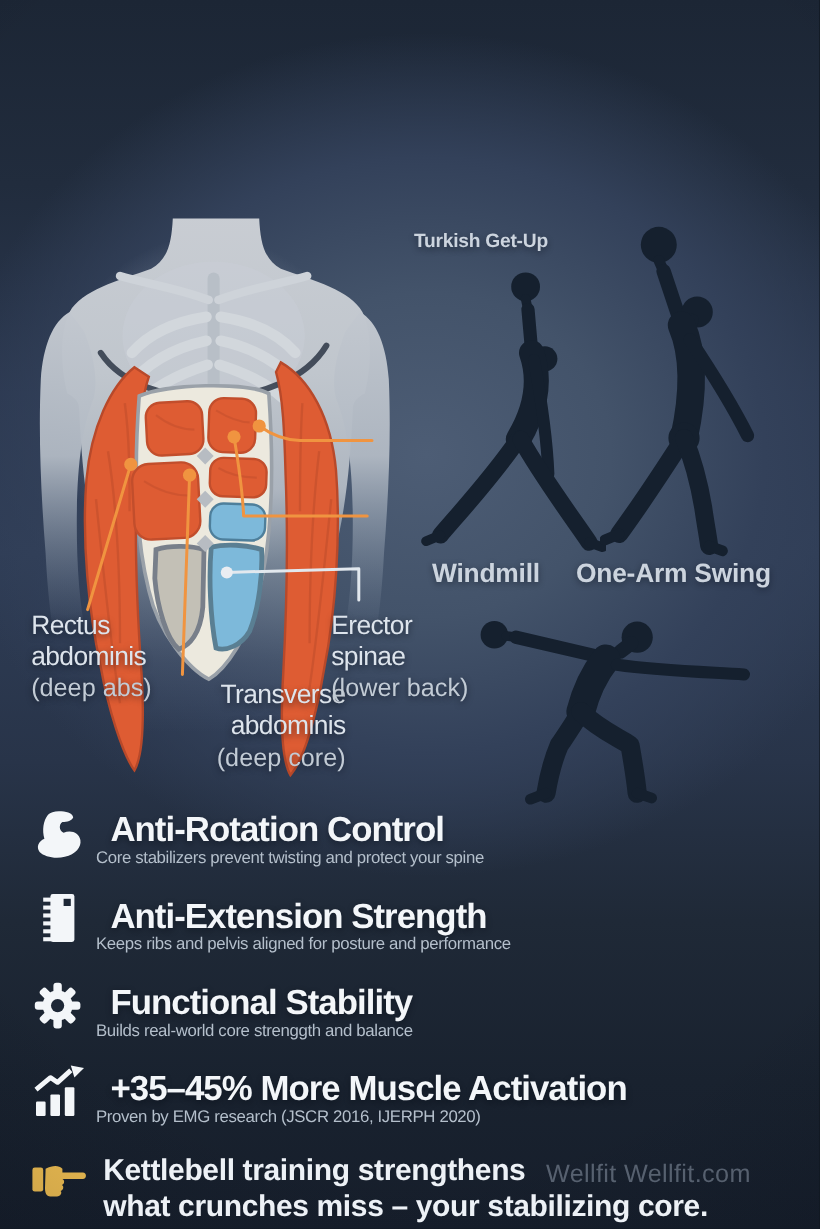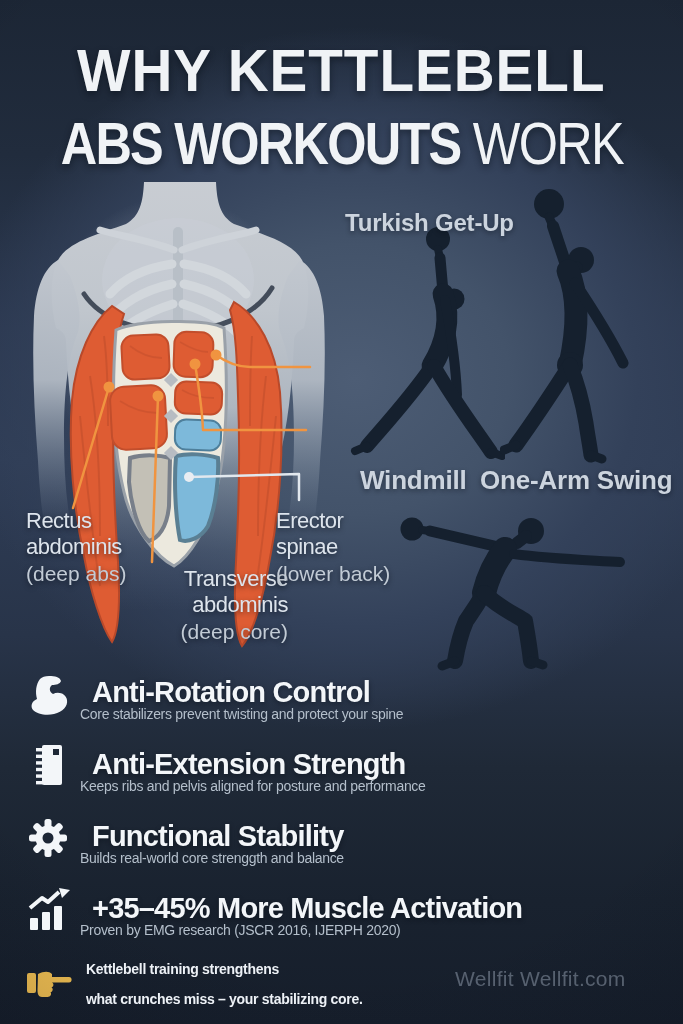--- a/index.html
+++ b/index.html
@@ -16,47 +16,43 @@
   }
   .torso-glow{
     position:absolute;left:6px;top:178px;width:336px;height:400px;
     background:radial-gradient(52% 48% at 50% 40%, rgba(206,214,223,0.52) 0%, rgba(206,214,223,0.22) 48%, rgba(206,214,223,0) 74%);
   }
   .title{position:absolute;top:42px;left:0;width:683px;text-align:center;color:#f0f3f6;
     font-weight:bold;line-height:58px;text-shadow:0 3px 8px rgba(5,10,18,0.45);z-index:5;}
   .title .l1{display:inline-block;font-size:59px;letter-spacing:1px;transform:scaleX(0.96);}
   .title .l2{display:inline-block;font-size:59px;letter-spacing:-2px;transform:scaleX(0.855);white-space:nowrap;}
   .title .light{font-weight:400;}
-  .exercise-label{position:absolute;color:#ccd4de;font-weight:bold;font-size:26px;letter-spacing:-0.2px;
+  .exercise-label{position:absolute;color:#ccd4de;font-weight:bold;font-size:22px;letter-spacing:-0.2px;
     text-shadow:0 2px 5px rgba(5,10,18,0.4);z-index:6;white-space:nowrap;}
   .muscle-label{position:absolute;z-index:7;text-shadow:0 2px 5px rgba(5,10,18,0.5);}
   .muscle-label .nm{color:#dde4ec;font-weight:normal;font-size:22px;line-height:26px;letter-spacing:-0.5px;}
   .muscle-label .sb{color:#c2cbd5;font-weight:400;font-size:21px;line-height:24px;white-space:nowrap;margin-top:2px;}
   svg{position:absolute;}
   .benefit-row{position:absolute;left:0;width:683px;z-index:6;}
   .benefit-icon{position:absolute;left:27px;}
   .benefit-title{position:absolute;left:92px;top:0;color:#f3f6f9;font-weight:bold;font-size:29px;
     letter-spacing:-0.8px;white-space:nowrap;text-shadow:0 2px 5px rgba(5,10,18,0.4);}
   .benefit-desc{position:absolute;left:80px;top:30px;color:#b4bfcb;font-size:14px;letter-spacing:-0.3px;white-space:nowrap;}
-  .footer-line{position:absolute;left:86px;color:#edf1f6;font-weight:bold;font-size:14px;
+  .footer-line{position:absolute;left:86px;color:#edf1f6;font-weight:bold;font-size:25px;
     letter-spacing:-0.3px;white-space:nowrap;z-index:6;text-align:right;}
   .watermark{position:absolute;left:455px;top:967px;color:rgba(176,188,204,0.42);
     font-size:21px;letter-spacing:0.3px;white-space:nowrap;z-index:6;}
 </style>
 </head>
 <body>
 
 <div class="poster">
 
   <div class="torso-glow"></div>
 
-  <div class="title">
-    <span class="l1">WHY KETTLEBELL</span><br>
-    <span class="l2"><span>ABS WORKOUTS </span><span class="light">WORK</span></span>
-  </div>
 
   <svg style="left:8px;top:176px;" width="342" height="482" viewBox="0 0 342 482">
     <defs>
       <linearGradient id="bodyGrad" x1="0" y1="0" x2="0" y2="482" gradientUnits="userSpaceOnUse">
         <stop offset="0" stop-color="#c9cdd3"></stop>
           <stop offset="0.28" stop-color="#c0c6cd"></stop>
         <stop offset="0.48" stop-color="#aeb6c0"></stop>
           <stop offset="0.63" stop-color="#93a0ae" stop-opacity="0.55"></stop>
         <stop offset="0.78" stop-color="#7c8ba0" stop-opacity="0.18"></stop>
           <stop offset="0.9" stop-color="#70809a" stop-opacity="0"></stop>
@@ -128,21 +124,21 @@
       <path d="M208,179 Q225,191 242,191 L302,191" stroke="#f09440" stroke-width="2.5"></path>
       <path d="M181,301 L291,298 L291,324" stroke="#e2e8ee" stroke-width="2.5"></path>
       <circle cx="101" cy="211" r="5.5" fill="#f09440"></circle>
       <circle cx="150" cy="220" r="5.5" fill="#f09440"></circle>
       <circle cx="187" cy="188" r="5.5" fill="#f09440"></circle>
       <circle cx="208" cy="179" r="5.5" fill="#f09440"></circle>
       <circle cx="181" cy="301" r="5" fill="#e9edf2"></circle>
     </g>
   </svg>
 
-  <div class="exercise-label" style="left:345px;top:209px;font-size:24px;">Turkish Get-Up</div>
+  <div class="exercise-label" style="left:345px;top:193px;font-size:16px;">Turkish Get-Up</div>
   <div class="exercise-label" style="left:360px;top:465px;">Windmill</div>
   <div class="exercise-label" style="left:480px;top:465px;">One-Arm Swing</div>
 
   <svg style="left:350px;top:218px;" width="155" height="245" viewBox="0 0 155 245">
     <g stroke="#15202e" fill="#15202e" stroke-linecap="round" stroke-linejoin="round">
       <circle cx="88" cy="21" r="12" stroke="none"></circle>
       <path d="M88,31 L90,40" fill="none" stroke-width="8"></path>
       <path d="M90,40 L93,74" fill="none" stroke-width="11"></path>
       <circle cx="104" cy="81" r="10.5" stroke="none"></circle>
       <path d="M93,74 L100,80" fill="none" stroke-width="10"></path>

